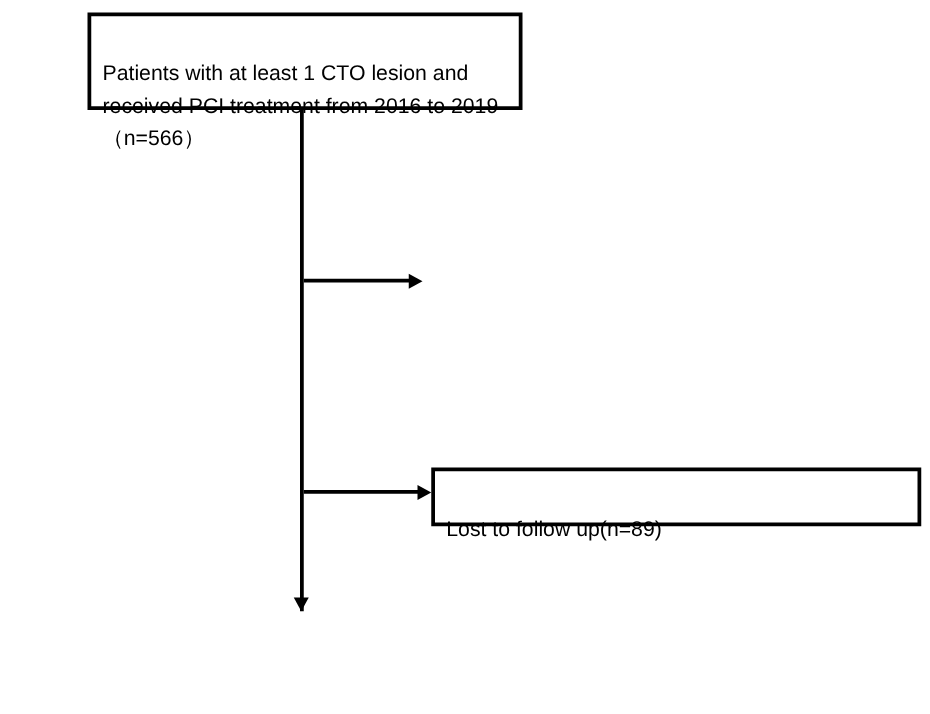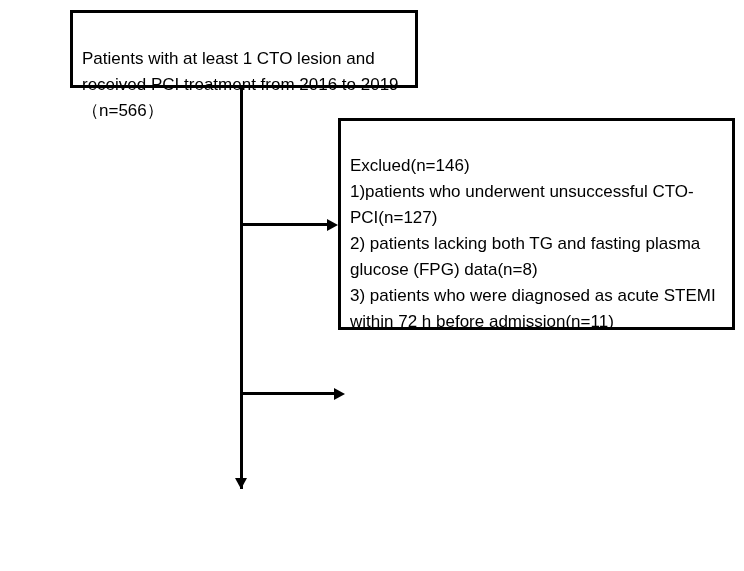--- a/index.html
+++ b/index.html
@@ -131,27 +131,24 @@
 
   <div class="node" id="node-enrolled">
     <span class="node-text">Patients with at least 1 CTO lesion and received PCI treatment from 2016 to 2019（n=566）</span>
   </div>
 
   <div class="line-v" id="trunk"></div>
 
   <div class="line-h" id="branch-excluded"></div>
   <div class="arrow-right" id="arrowhead-excluded"></div>
 
-  <div class="node" id="node-excluded">
-    <span class="node-text">Exclued(n=146)
-1)patients who underwent unsuccessful CTO-PCI(n=127)
-2) patients lacking both TG and fasting plasma glucose (FPG) data(n=8)
-3) patients who were diagnosed as acute STEMI within 72 h before admission(n=11)</span>
-  </div>
 
   <div class="line-h" id="branch-lost"></div>
   <div class="arrow-right" id="arrowhead-lost"></div>
 
+  <div class="node" id="node-lost">
+    <span class="node-text">Lost to follow up(n=89)</span>
+  </div>
 
   <div class="arrow-down" id="arrowhead-final"></div>
 
 
 </div>
 
 </body></html>

